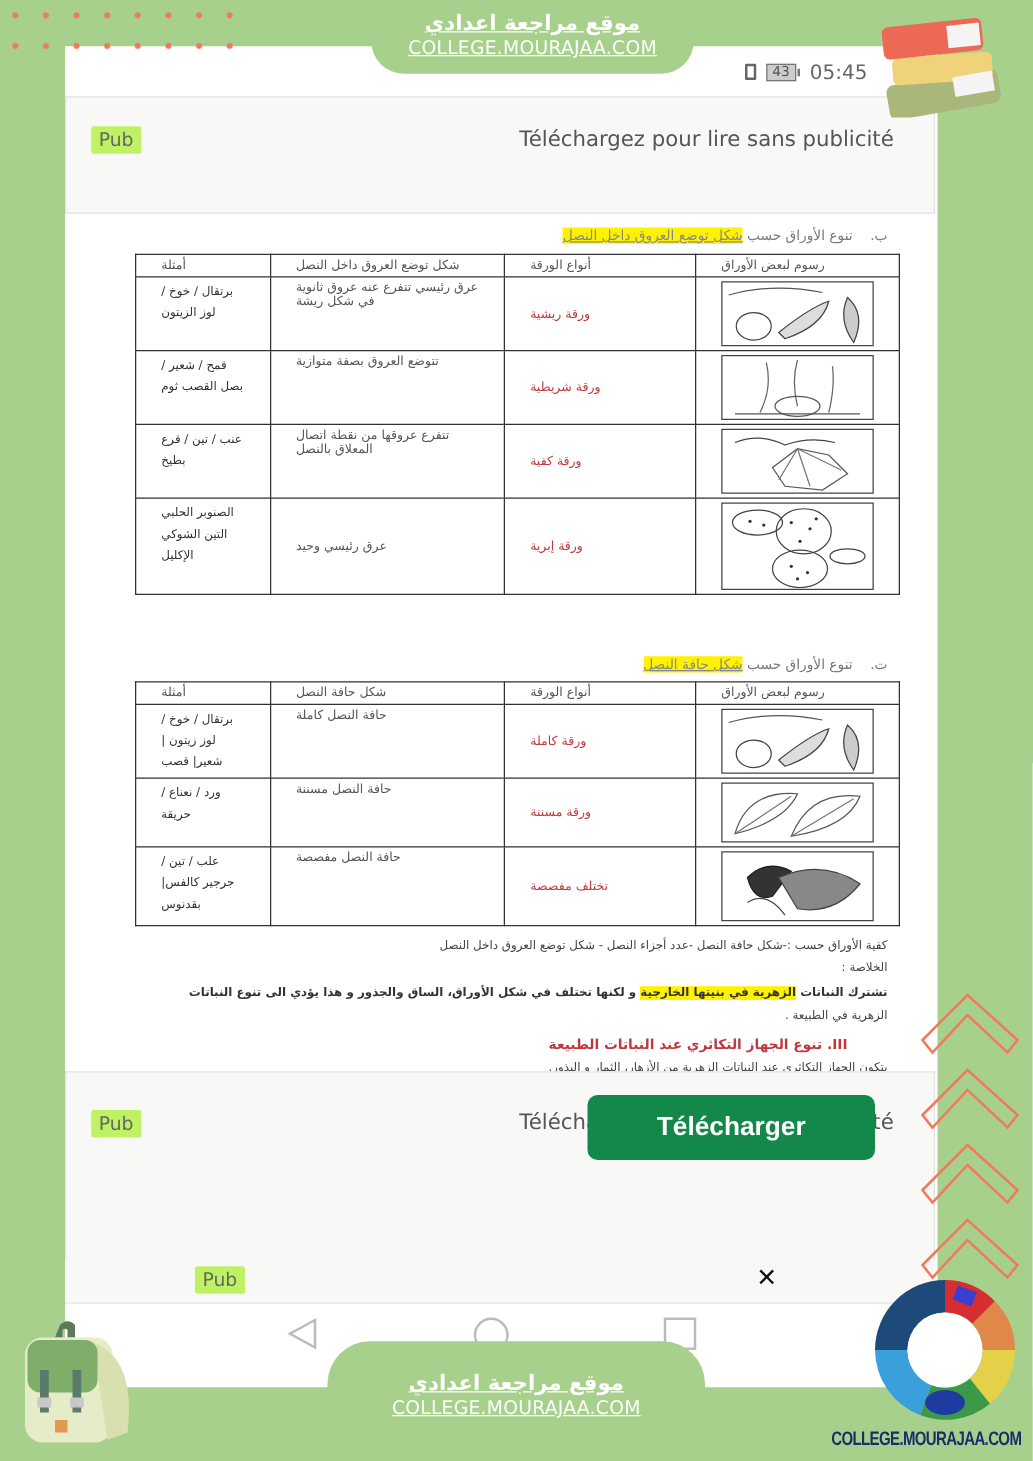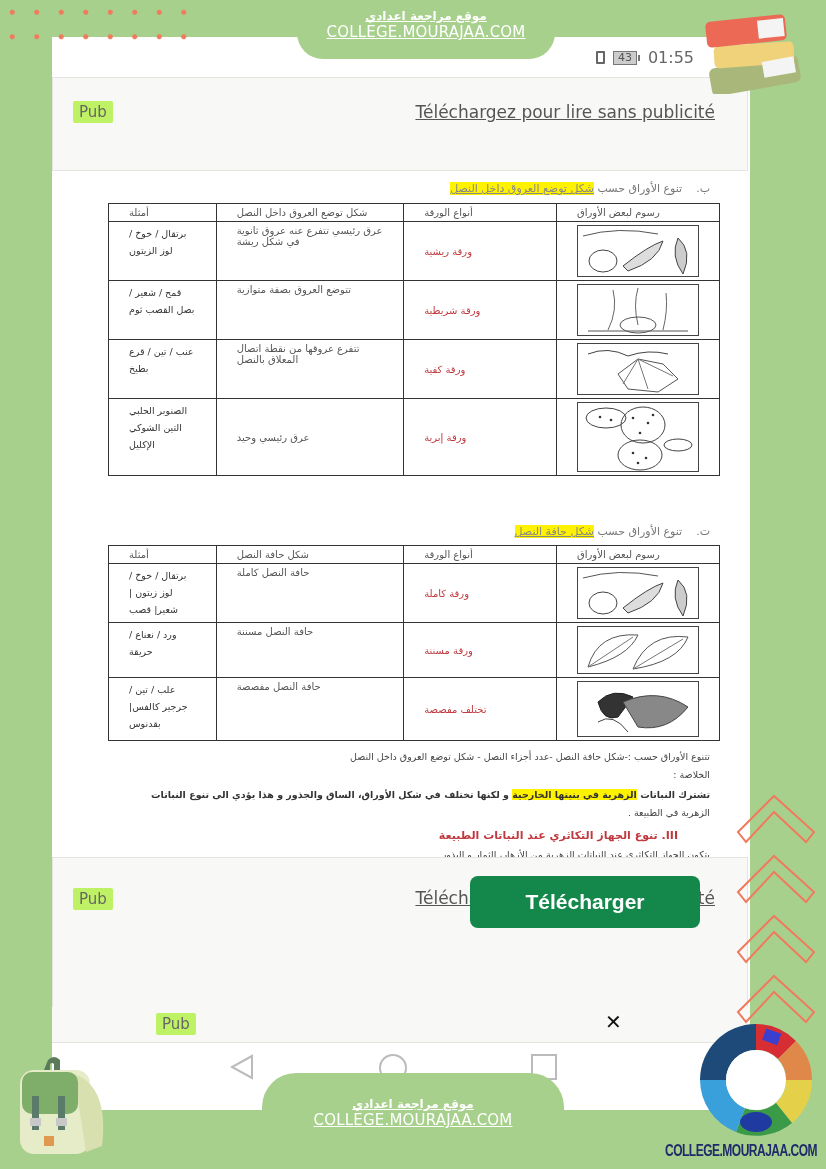--- a/index.html
+++ b/index.html
@@ -43,21 +43,21 @@
 
   .pub-box {
     position: absolute; left: 0; width: 696px;
     background: #f8f8f6; border: 1px solid #e3e3e0;
   }
   .pub-tag {
     position: absolute; background: #bef264; color: #666; font-size: 15px;
     padding: 2px 6px; border-radius: 2px;
   }
   .pub-link {
-    position: absolute; color: #555; font-size: 17px; text-decoration: underline;
+    position: absolute; color: #555; font-size: 17px; 
   }
 
   
   .doc { position: absolute; left: 0; top: 140px; width: 698px; direction: rtl; font-family: "DejaVu Sans", sans-serif; }
   .sec-title { position: absolute; font-size: 11px; color: #777; direction: rtl; white-space: nowrap; }
   .hl { background: #fff200; text-decoration: underline; color: #888; }
   table.leaf {
     position: absolute; border-collapse: collapse; direction: rtl;
     font-size: 10px; color: #555;
   }
@@ -86,21 +86,21 @@
   .banner-top {
     position: absolute; left: 297px; top: 0; width: 258px; height: 59px;
     background: #a8d08d; border-radius: 0 0 26px 26px; z-index: 6;
     text-align: center; color: #fff;
   }
   .banner-bottom {
     position: absolute; left: 262px; top: 1073px; width: 302px; height: 96px;
     background: #a8d08d; border-radius: 34px 34px 0 0; z-index: 6;
     text-align: center; color: #fff;
   }
-  .banner-ar { font-size: 12px; font-weight: bold; text-decoration: underline; direction: rtl; }
+  .banner-ar { font-size: 17px; font-weight: bold; text-decoration: underline; direction: rtl; }
   .banner-en { font-family: "DejaVu Sans", sans-serif; font-size: 15px; text-decoration: underline; letter-spacing: 0.2px; }
   .footer-strip { position: absolute; left: 0; top: 1110px; width: 826px; height: 59px; background: #a8d08d; z-index: 4; }
   .side-right { position: absolute; left: 750px; top: 0; width: 76px; height: 1169px; background: #a8d08d; }
   .brand-right {
     position: absolute; left: 665px; top: 1144px; font-family: "Liberation Sans", sans-serif;
     font-weight: bold; font-size: 12px; color: #1f2a6b; z-index: 8; letter-spacing: -0.5px;
     transform: scaleY(1.3);
   }
 </style>
 </head>
@@ -147,21 +147,21 @@
             <rect x="2" y="13" width="12" height="2" fill="#555"></rect>
           </svg>
       </span>
     </div>
     <div class="status-right">
       <span class="vib"></span>
       <span class="batt">
         <span class="body">43</span>
           <span class="tip"></span>
       </span>
-      <span>01:55</span>
+      <span>05:45</span>
     </div>
   </div>
 
   <div class="pub-box" style="top:40px; height:94px;">
     <span class="pub-tag" style="left:20px; top:23px;">Pub</span>
     <a class="pub-link" style="right:32px; top:24px;">Téléchargez pour lire sans publicité</a>
   </div>
 
   <div class="doc">
 
@@ -316,21 +316,21 @@
                 </svg>
         </div>
             </td>
         <td class="c-red">تختلف مفصصة</td>
         <td>حافة النصل مفصصة</td>
         <td class="c-ex">علب / تين / جرجير كالفس| بقدنوس</td>
       </tr>
     </tbody>
       </table>
 
-    <div class="para" style="right:40px; top:574px;">تتنوع الأوراق حسب :-شكل حافة النصل        -عدد أجزاء النصل   -  شكل توضع العروق داخل النصل</div>
+    <div class="para" style="right:40px; top:574px;">كفية الأوراق حسب :-شكل حافة النصل        -عدد أجزاء النصل   -  شكل توضع العروق داخل النصل</div>
     <div class="para" style="right:40px; top:592px;">الخلاصة :</div>
     <div class="para bold" style="right:40px; top:612px;margin-left:14px;">
       <span>تشترك النباتات</span>
       <span class="hl" style="color:#333; text-decoration:none">الزهرية في بنيتها الخارجية</span>
       <span>و لكنها تختلف في شكل الأوراق، الساق والجذور و هذا يؤدي الى تنوع النباتات</span>
     </div>
     <div class="para" style="right:40px; top:630px;">الزهرية في الطبيعة .</div>
     <div class="red-title" style="right:72px; top:652px;">III.  تنوع الجهاز التكاثري عند النباتات الطبيعة</div>
     <div class="para" style="right:40px; top:672px;">يتكون الجهاز التكاثري عند النباتات الزهرية من الأزهار، الثمار و البذور.</div>
   </div>

